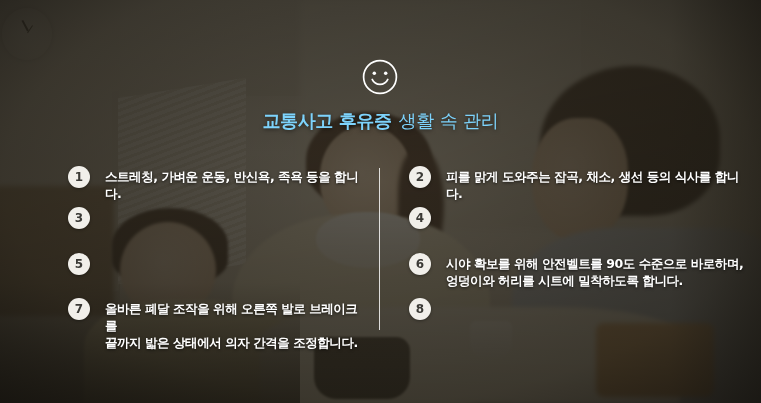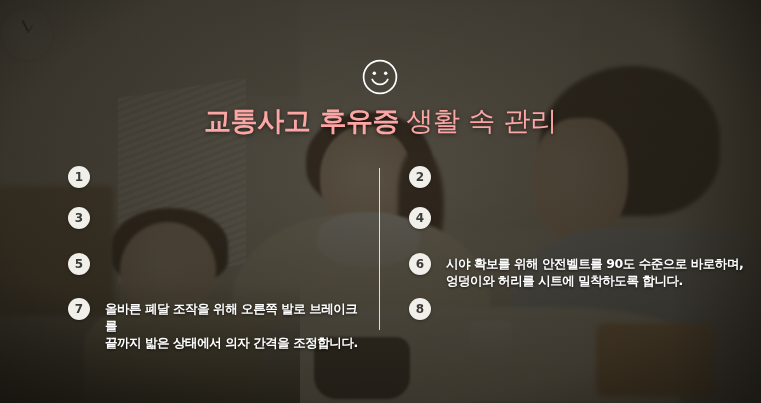--- a/index.html
+++ b/index.html
@@ -278,22 +278,22 @@
     height: 38px;
   }
   .smiley svg { display: block; }
 
   .title {
     position: absolute;
     left: 0;
     top: 104px;
     width: 761px;
     text-align: center;
-    color: #fca5a5;
-    font-size: 27px;
+    color: #7dd3fc;
+    font-size: 18px;
     line-height: 34px;
     white-space: nowrap;
     text-shadow: 0 1px 4px rgba(0,0,0,.55);
   }
   .title .t-strong {
     font-weight: 700;
     letter-spacing: -0.4px;
   }
   .title .t-light {
     font-weight: 400;
@@ -416,37 +416,39 @@
       <span class="t-strong">교통사고 후유증</span><span class="t-light">생활 속 관리</span>
     </div>
 
     <div class="divider"></div>
 
     <div class="cols">
 
       <div class="col col-left">
         <div class="row r0">
           <div class="badge">1</div>
+          <div class="row-text">스트레칭, 가벼운 운동, 반신욕, 족욕 등을 합니다.</div>
         </div>
         <div class="row r1">
           <div class="badge">3</div>
         </div>
         <div class="row r2">
           <div class="badge">5</div>
         </div>
         <div class="row r3">
           <div class="badge">7</div>
           <div class="row-text">올바른 폐달 조작을 위해 오른쪽 발로 브레이크를
 끝까지 밟은 상태에서 의자 간격을 조정합니다.</div>
         </div>
       </div>
 
       <div class="col col-right">
         <div class="row r0">
           <div class="badge">2</div>
+          <div class="row-text">피를 맑게 도와주는 잡곡, 채소, 생선 등의 식사를 합니다.</div>
         </div>
         <div class="row r1">
           <div class="badge">4</div>
         </div>
         <div class="row r2">
           <div class="badge">6</div>
           <div class="row-text">시야 확보를 위해 안전벨트를 90도 수준으로 바로하며,
 엉덩이와 허리를 시트에 밀착하도록 합니다.</div>
         </div>
         <div class="row r3">

